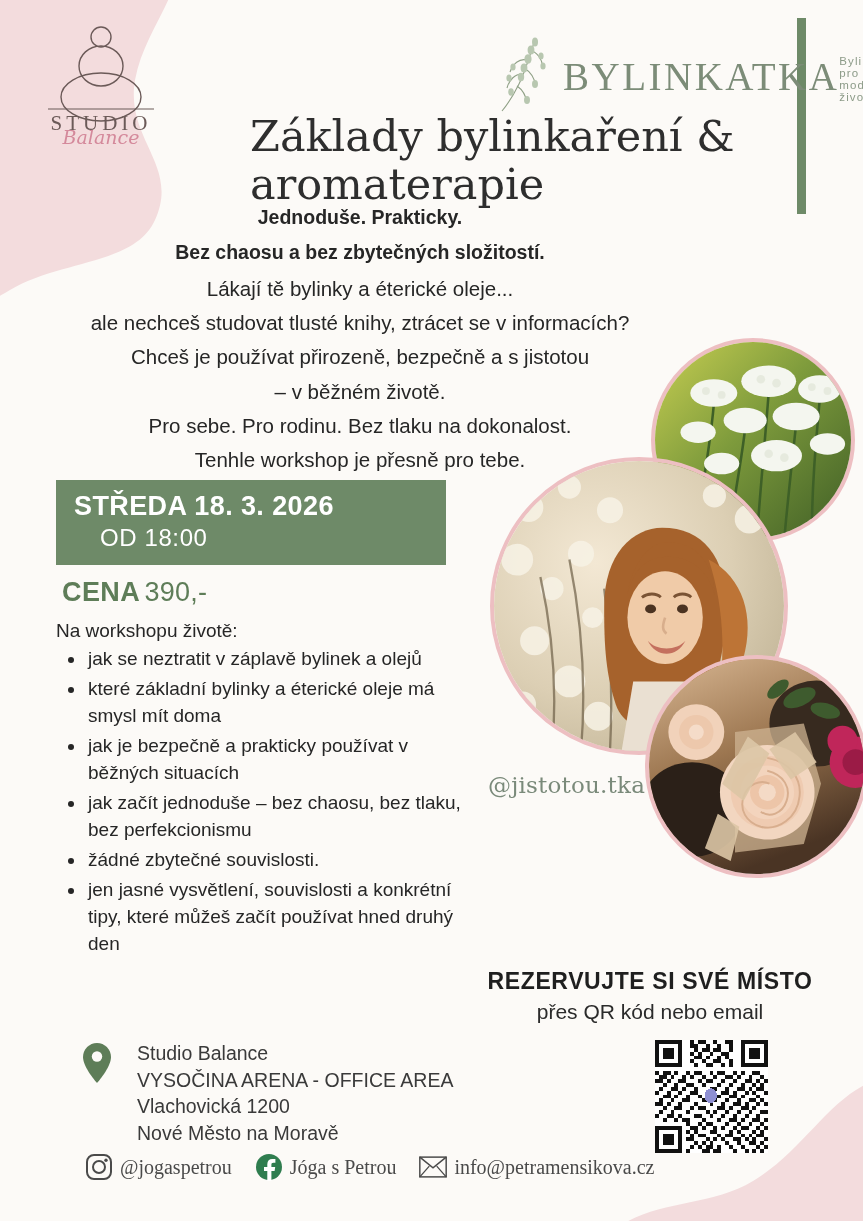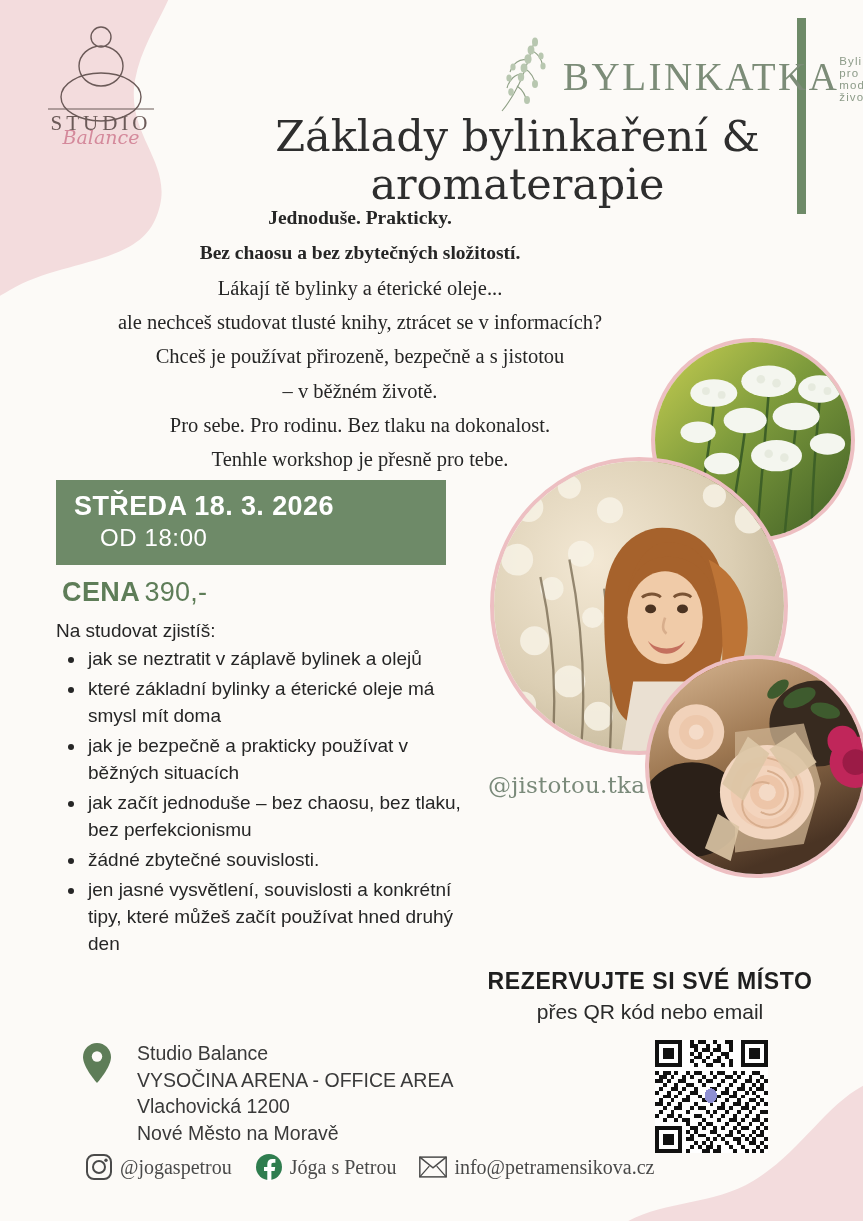--- a/index.html
+++ b/index.html
@@ -25,25 +25,25 @@
   .studio-logo{position:absolute;left:26px;top:18px;width:150px;height:128px;z-index:4;}
 
   
   .bylinkatka{position:absolute;left:497px;top:33px;width:285px;height:82px;z-index:4;display:flex;align-items:center;gap:6px;}
   .bylinkatka .sprig{width:60px;height:80px;flex:0 0 60px;}
   .bylinkatka .bl-text{display:flex;flex-direction:row;align-items:center;padding-top:4px;}
   .bl-name{font-family:"Liberation Serif", serif;font-size:39px;letter-spacing:2.5px;color:#7C8C78;line-height:1;font-weight:400;}
   .bl-tag{font-size:11.5px;letter-spacing:1.1px;color:#8C9B88;margin-top:5px;}
 
   
-  .title{position:absolute;left:250px;top:112px;width:535px;text-align:center;z-index:4;
+  .title{position:absolute;left:250px;top:112px;width:535px;text-align:left;z-index:4;
     font-family:"DejaVu Serif", serif;font-size:43px;line-height:1.12;color:#2E2E2E;font-weight:400;}
 
   
-  .intro{position:absolute;left:30px;top:205px;width:660px;text-align:center;z-index:4;font-family:Liberation Serif, serif;}
+  .intro{position:absolute;left:30px;top:205px;width:660px;text-align:center;z-index:4;}
   .intro p{margin:0 0 7px 0;font-size:20.5px;line-height:1.33;color:#262626;}
   .intro p.b{font-weight:bold;font-size:19.5px;margin-bottom:9px;}
 
   
   .date-banner{position:absolute;left:56px;top:480px;width:390px;height:85px;background:#6E8A68;z-index:4;
     box-sizing:border-box;padding:11px 0 0 18px;color:#FFFFFF;}
   .date-line1{font-size:27px;font-weight:bold;letter-spacing:.4px;line-height:1.15;}
   .date-line2{font-size:24px;font-weight:300;letter-spacing:.6px;line-height:1.2;margin-top:2px;margin-left:26px;}
 
   
@@ -161,21 +161,21 @@
     <div class="date-line1">STŘEDA 18. 3. 2026</div>
     <div class="date-line2">OD 18:00</div>
   </div>
 
   <div class="price">
     <span class="lbl">CENA</span>
     <span class="val">390,-</span>
   </div>
 
   <div class="list-wrap">
-    <div class="list-head">Na studovat zjistíš:</div>
+    <div class="list-head">Na workshopu životě:</div>
     <ul>
       <li>jak se neztratit v záplavě bylinek a olejů</li>
       <li>které základní bylinky a éterické oleje má smysl mít doma</li>
       <li>jak je bezpečně a prakticky používat v běžných situacích</li>
       <li>jak začít jednoduše – bez chaosu, bez tlaku, bez perfekcionismu</li>
       <li>žádné zbytečné souvislosti.</li>
       <li>jen jasné vysvětlení, souvislosti a konkrétní tipy, které můžeš začít používat hned druhý den</li>
     </ul>
   </div>
 

